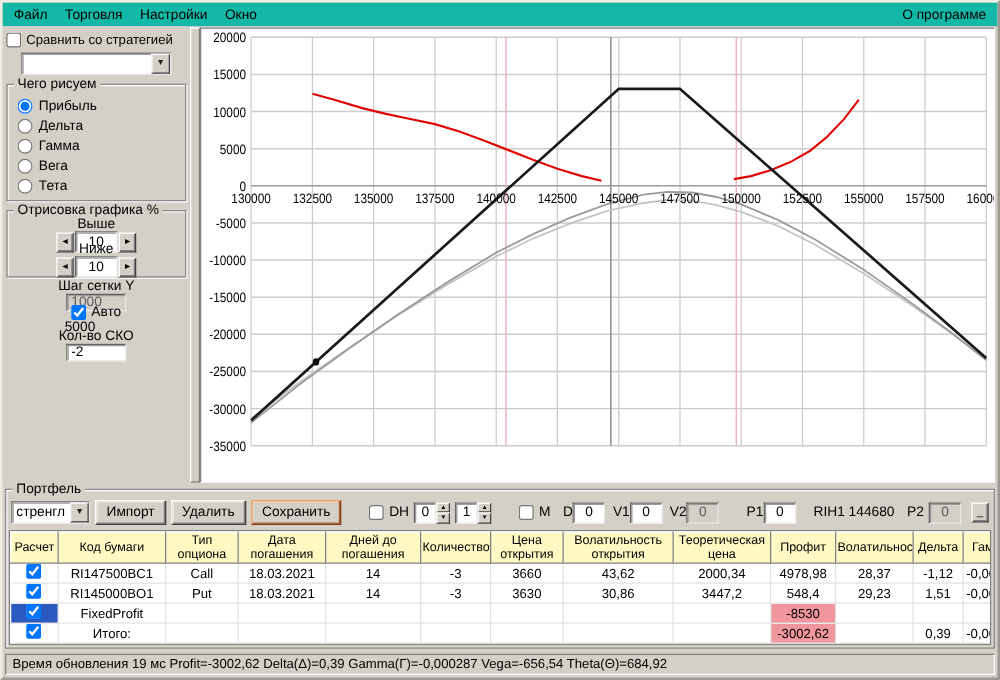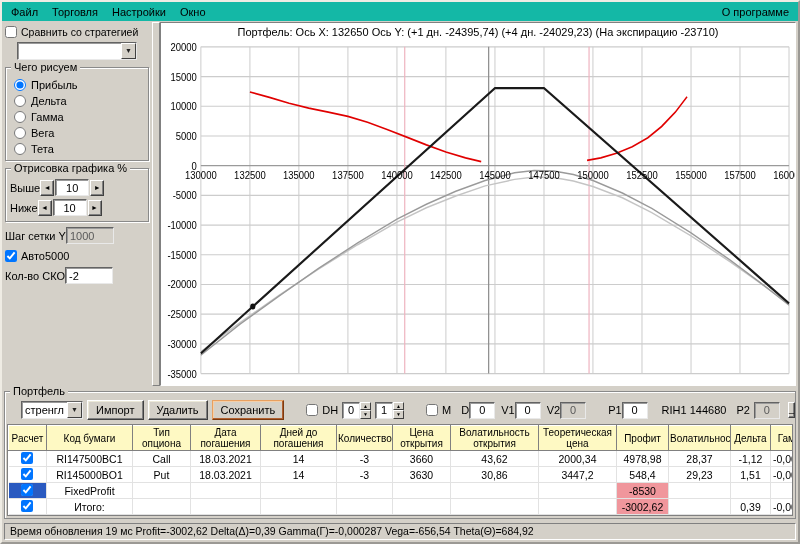--- a/index.html
+++ b/index.html
@@ -33,27 +33,27 @@
   #chart-svg { width:100%; height:calc(100% - 17px); display:block; }
   #chart-svg text.tick { font-size:9.5px; fill:#000; font-family:"Liberation Sans",sans-serif; }
 
   
   .groupbox { position:relative; border:1px solid #8a8a8a; box-shadow:inset 1px 1px 0 #fff, 1px 1px 0 #fff; padding:8px 4px 3px; margin:7px 0 4px; }
   .gb-label { position:absolute; top:-7px; left:5px; background:#d4d0c8; padding:0 3px; font-size:11px; white-space:nowrap; }
   .btn { background:#d4d0c8; border:1px solid; border-color:#fff #404040 #404040 #fff; box-shadow:inset -1px -1px 0 #808080, inset 1px 1px 0 #ece9d8; padding:1px 8px; height:20px; font-size:11px; font-family:inherit; cursor:default; white-space:nowrap; }
   .btn.accent { box-shadow:inset -1px -1px 0 #b06030, inset 1px 1px 0 #f4cfa8; border-color:#e8a060 #7c3a10 #7c3a10 #e8a060; }
   .field { background:#fff; border:1px solid; border-color:#636363 #e9e9e9 #e9e9e9 #636363; box-shadow:inset 1px 1px 0 #9a9a9a; height:17px; font-size:11px; font-family:inherit; padding:0 3px; }
   .field:disabled, .field.disabled { background:#d4d0c8; color:#5a5a5a; }
-  .combo { display:flex; align-items:stretch; background:#fff; border:1px solid; border-color:#636363 #e9e9e9 #e9e9e9 #636363; box-shadow:inset 1px 1px 0 #9a9a9a; height:18px;margin-left:12px; }
+  .combo { display:flex; align-items:stretch; background:#fff; border:1px solid; border-color:#636363 #e9e9e9 #e9e9e9 #636363; box-shadow:inset 1px 1px 0 #9a9a9a; height:18px; }
   .combo .combo-text { flex:1; padding:2px 3px; overflow:hidden; white-space:nowrap; }
   .combo .combo-btn { width:15px; background:#d4d0c8; border:1px solid; border-color:#fff #404040 #404040 #fff; font-size:7px; line-height:14px; text-align:center; color:#222; }
   .chk-row { display:flex; align-items:center; gap:4px; height:16px; margin:2px 0; white-space:nowrap; }
   input[type=checkbox], input[type=radio] { width:12px; height:12px; margin:0; }
   .radio-row { display:flex; align-items:center; gap:5px; height:15px; margin:1px 0 1px 4px; white-space:nowrap; }
-  .lp-row { display:flex; align-items:center; justify-content:flex-start; height:19px; margin:1px 0; white-space:nowrap; }
+  .lp-row { display:flex; align-items:center; justify-content:center; height:19px; margin:1px 0; white-space:nowrap;flex-direction:column; }
   .lp-row .field { width:48px; text-align:left; }
   .spin-h { display:flex; align-items:center; gap:1px; }
   .mini-btn { width:14px; height:16px; background:#d4d0c8; border:1px solid; border-color:#fff #404040 #404040 #fff; box-shadow:inset -1px -1px 0 #808080; font-size:7px; line-height:13px; text-align:center; }
   .spin-h .field { width:34px; text-align:center; }
   .legend-swatches { display:flex; align-items:center; gap:7px; padding:2px 2px 3px; }
   .sw { display:inline-block; width:17px; height:2px; }
 
   
   .portfolio { position:relative; margin:4px 2px 2px; border:1px solid #8a8a8a; box-shadow:inset 1px 1px 0 #fff; padding:7px 2px 2px; flex:0 0 auto; }
   .controls-row { display:flex; align-items:center; gap:4px; height:22px; padding:0 2px; white-space:nowrap; }
@@ -172,21 +172,20 @@
       <div class="lp-row">
         <span>Кол-во СКО</span>
         <input class="field" value="-2" style="">
       </div>
 
     </div>
 
     <div class="splitter"></div>
 
     <div class="chart-area">
-      <div class="chart-title">Портфель: Ось X: 132650 Ось Y:  (+1 дн. -24395,74)  (+4 дн. -24029,23)  (На экспирацию -23710)</div>
       <svg id="chart-svg" viewBox="0 0 636 302" preserveAspectRatio="none">
           <line x1="40.0" y1="6" x2="40.0" y2="292" stroke="#cccccc" stroke-width="1"></line>
           <line x1="89.2" y1="6" x2="89.2" y2="292" stroke="#cccccc" stroke-width="1"></line>
           <line x1="138.3" y1="6" x2="138.3" y2="292" stroke="#cccccc" stroke-width="1"></line>
           <line x1="187.5" y1="6" x2="187.5" y2="292" stroke="#cccccc" stroke-width="1"></line>
           <line x1="236.7" y1="6" x2="236.7" y2="292" stroke="#cccccc" stroke-width="1"></line>
           <line x1="285.8" y1="6" x2="285.8" y2="292" stroke="#cccccc" stroke-width="1"></line>
           <line x1="335.0" y1="6" x2="335.0" y2="292" stroke="#cccccc" stroke-width="1"></line>
           <line x1="384.2" y1="6" x2="384.2" y2="292" stroke="#cccccc" stroke-width="1"></line>
           <line x1="433.3" y1="6" x2="433.3" y2="292" stroke="#cccccc" stroke-width="1"></line>

